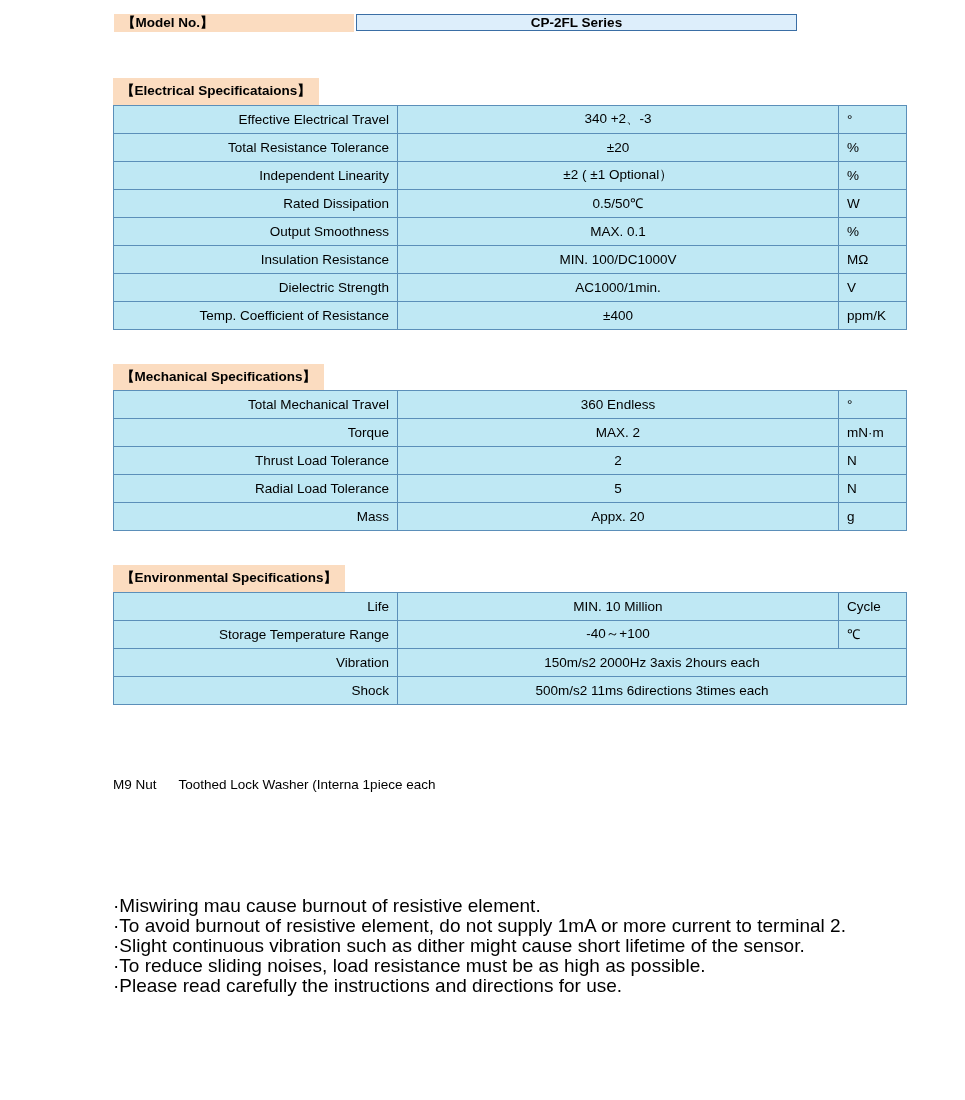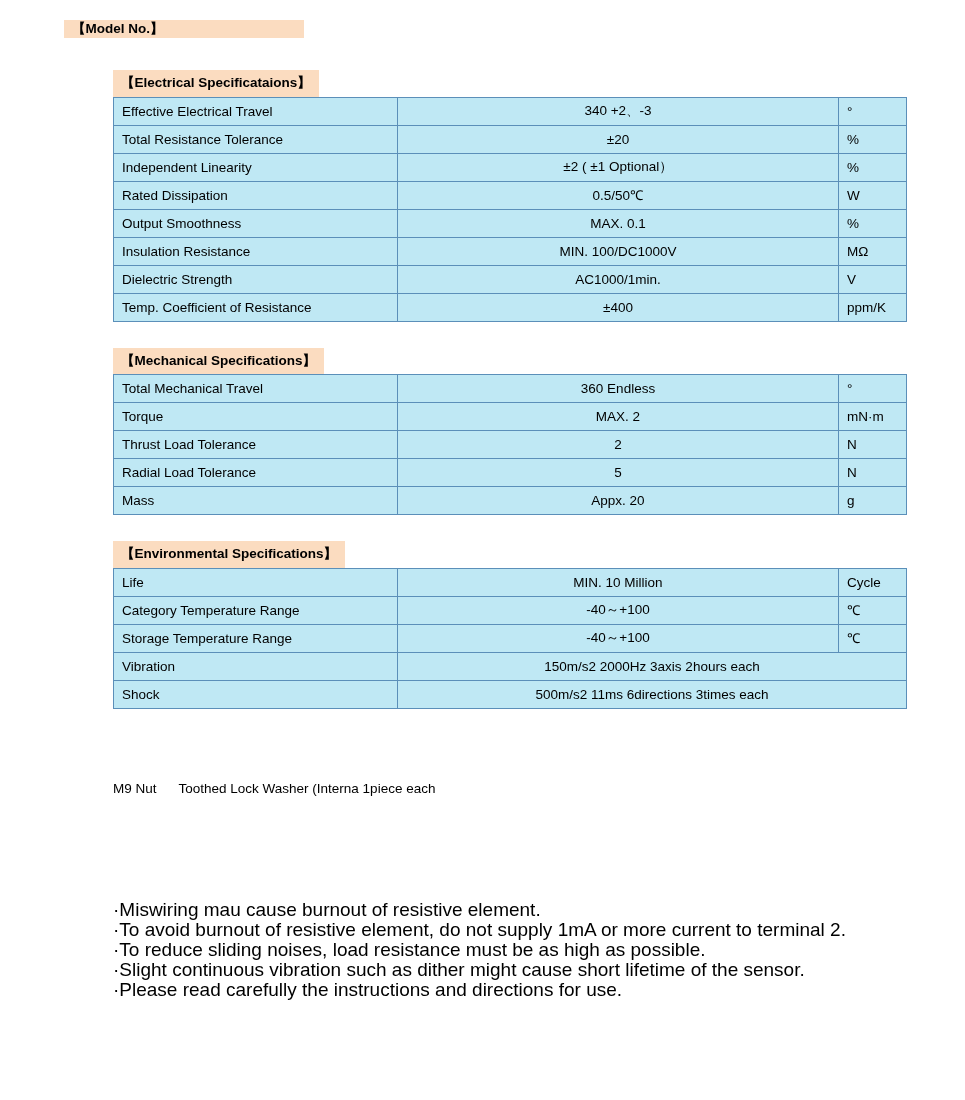--- a/index.html
+++ b/index.html
@@ -33,22 +33,22 @@
     font-size: 13.5px;
     line-height: 1;
     padding: 6px 8px 7px 8px;
     box-sizing: border-box;
     white-space: nowrap;
   }
 
   
   .model-row {
     display: flex;
-    align-items: center;
-    margin-left: 64px;
+    align-items: flex-start;
+    margin-left: 114px;
     height: 30px;
   }
   .model-label {
     width: 240px;
     background: #fbdcc0;
     font-weight: bold;
     display: flex;
     align-items: center;
     padding-left: 8px;
     box-sizing: border-box;
@@ -63,40 +63,41 @@
     display: flex;
     align-items: center;
     justify-content: center;
     font-weight: bold;
     font-size: 13.5px;
   }
 
   
   .section {
     margin-left: 113px;
+    margin-top: 8px;
   }
   .section-chip-wrap {
     margin-bottom: 0px;
   }
   table.spec {
     border-collapse: collapse;
     table-layout: fixed;
     width: 749px;
     background: #bfe8f4;
   }
   table.spec td {
     border: 1px solid #5b8fb9;
     height: 28px;
     padding: 0 8px;
     box-sizing: border-box;
     font-size: 13.5px;
     vertical-align: middle;
     background: #bfe8f4;
   }
-  td.c-name   { width: 284px; text-align: left; }
+  td.c-name   { width: 284px; text-align: right; }
   td.c-value  { width: 441px; text-align: center; }
   td.c-unit   { width: 68px;  text-align: left; }
   td.c-value-wide { text-align: center; }
 
   
   .accessory-text {
     margin-left: 113px;
     margin-top: 12px;
     font-size: 13.5px;
   }
@@ -124,20 +125,21 @@
   .spacer-60 { height: 60px; }
   .spacer-48 { height: 48px; }
 </style>
 </head>
 <body>
 
 <div class="page">
 
   <div class="model-row">
     <div class="model-label">【Model No.】</div>
+    <div class="model-value">CP-2FL Series</div>
   </div>
 
   <div class="spacer-26"></div>
 
   <div class="section">
     <div class="section-chip-wrap">
       <span class="chip">【Electrical Specificataions】</span>
     </div>
     <table class="spec">
       <tbody>
@@ -229,25 +231,20 @@
       <span class="chip">【Environmental Specifications】</span>
     </div>
     <table class="spec">
       <tbody>
         <tr>
           <td class="c-name">Life</td>
           <td class="c-value">MIN. 10 Million</td>
           <td class="c-unit">Cycle</td>
         </tr>
         <tr>
-          <td class="c-name">Category Temperature Range</td>
-          <td class="c-value">-40～+100</td>
-          <td class="c-unit">℃</td>
-        </tr>
-        <tr>
           <td class="c-name">Storage Temperature Range</td>
           <td class="c-value">-40～+100</td>
           <td class="c-unit">℃</td>
         </tr>
         <tr>
           <td class="c-name">Vibration</td>
           <td class="c-value-wide" colspan="2">150m/s2 2000Hz 3axis 2hours each</td>
         </tr>
         <tr>
           <td class="c-name">Shock</td>
@@ -262,18 +259,18 @@
   <div class="accessory-text">
     <span>M9 Nut</span><span class="gap"></span><span>Toothed Lock Washer (Interna 1piece each</span>
   </div>
 
   <div class="spacer-48"></div>
   <div class="spacer-48"></div>
 
   <div class="instr-list">
     <div class="line">·Miswiring mau cause burnout of resistive element.</div>
     <div class="line">·To avoid burnout of resistive element, do not supply 1mA or more current to terminal 2.</div>
+    <div class="line">·Slight continuous vibration such as dither might cause short lifetime of the sensor.</div>
     <div class="line">·To reduce sliding noises, load resistance must be as high as possible.</div>
-    <div class="line">·Slight continuous vibration such as dither might cause short lifetime of the sensor.</div>
     <div class="line">·Please read carefully the instructions and directions for use.</div>
   </div>
 
 </div>
 
 </body></html>

